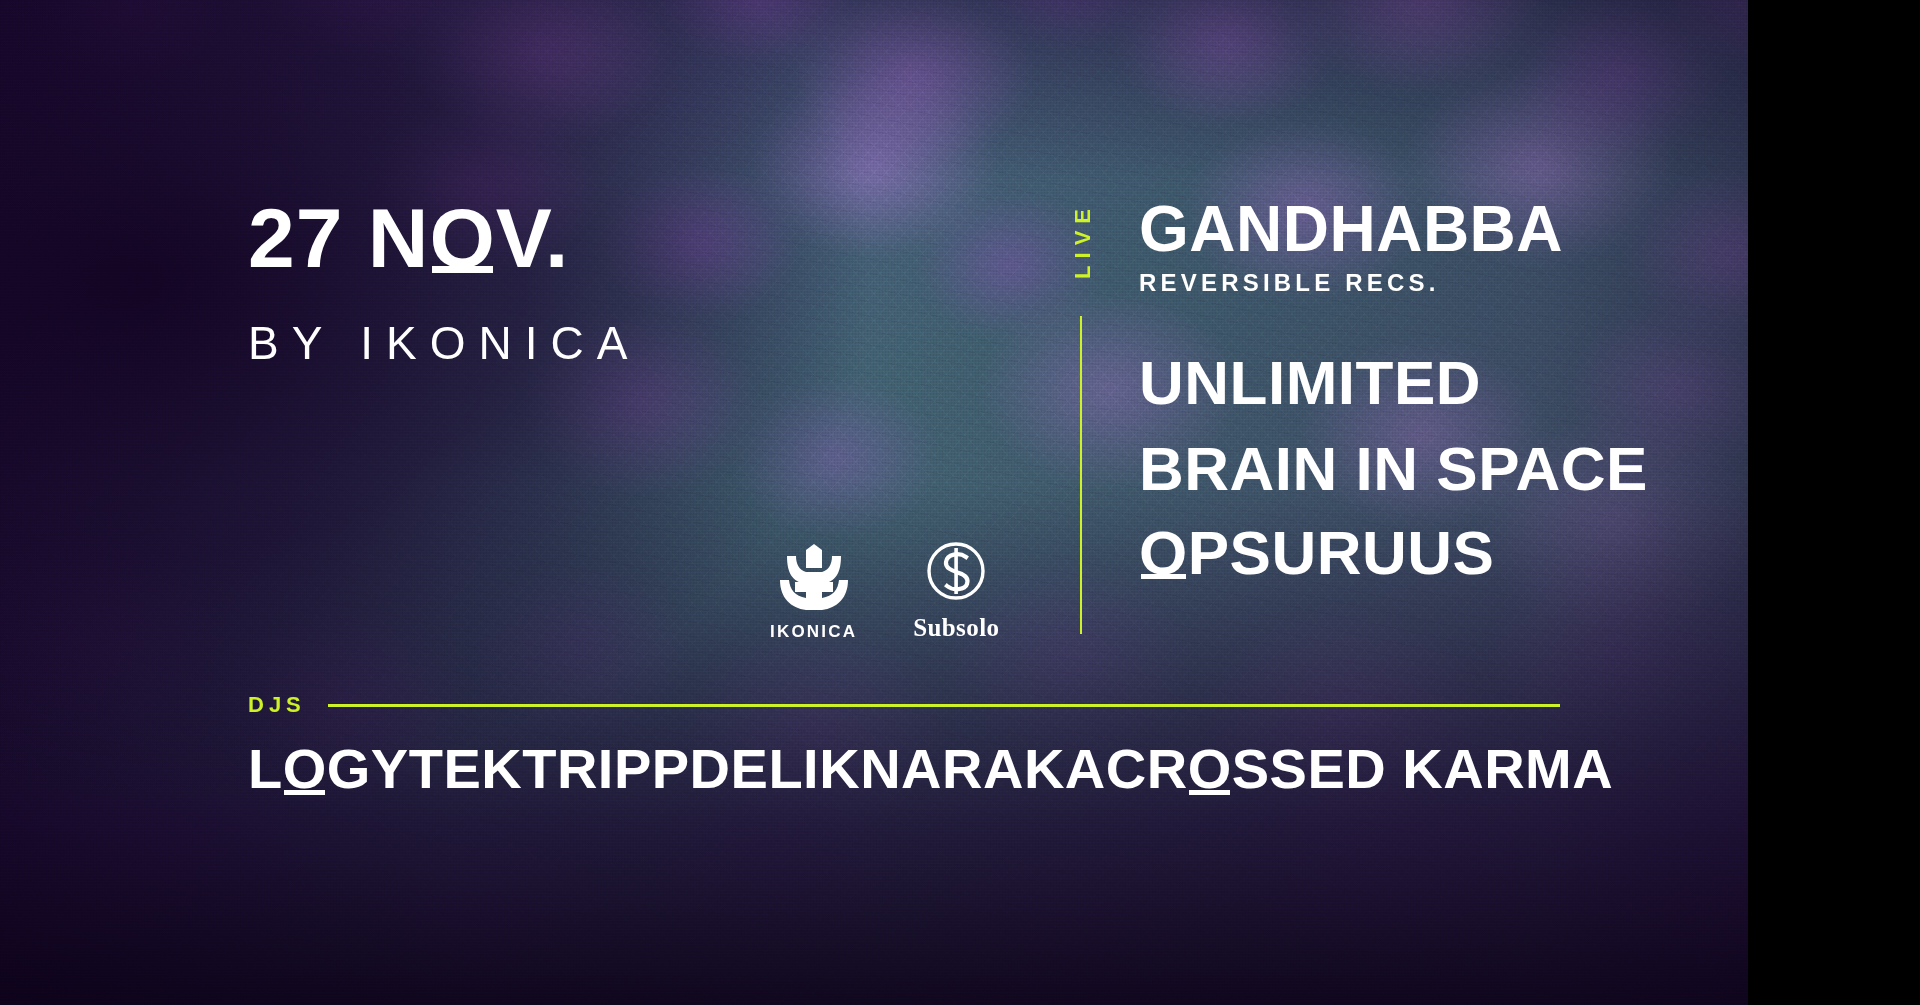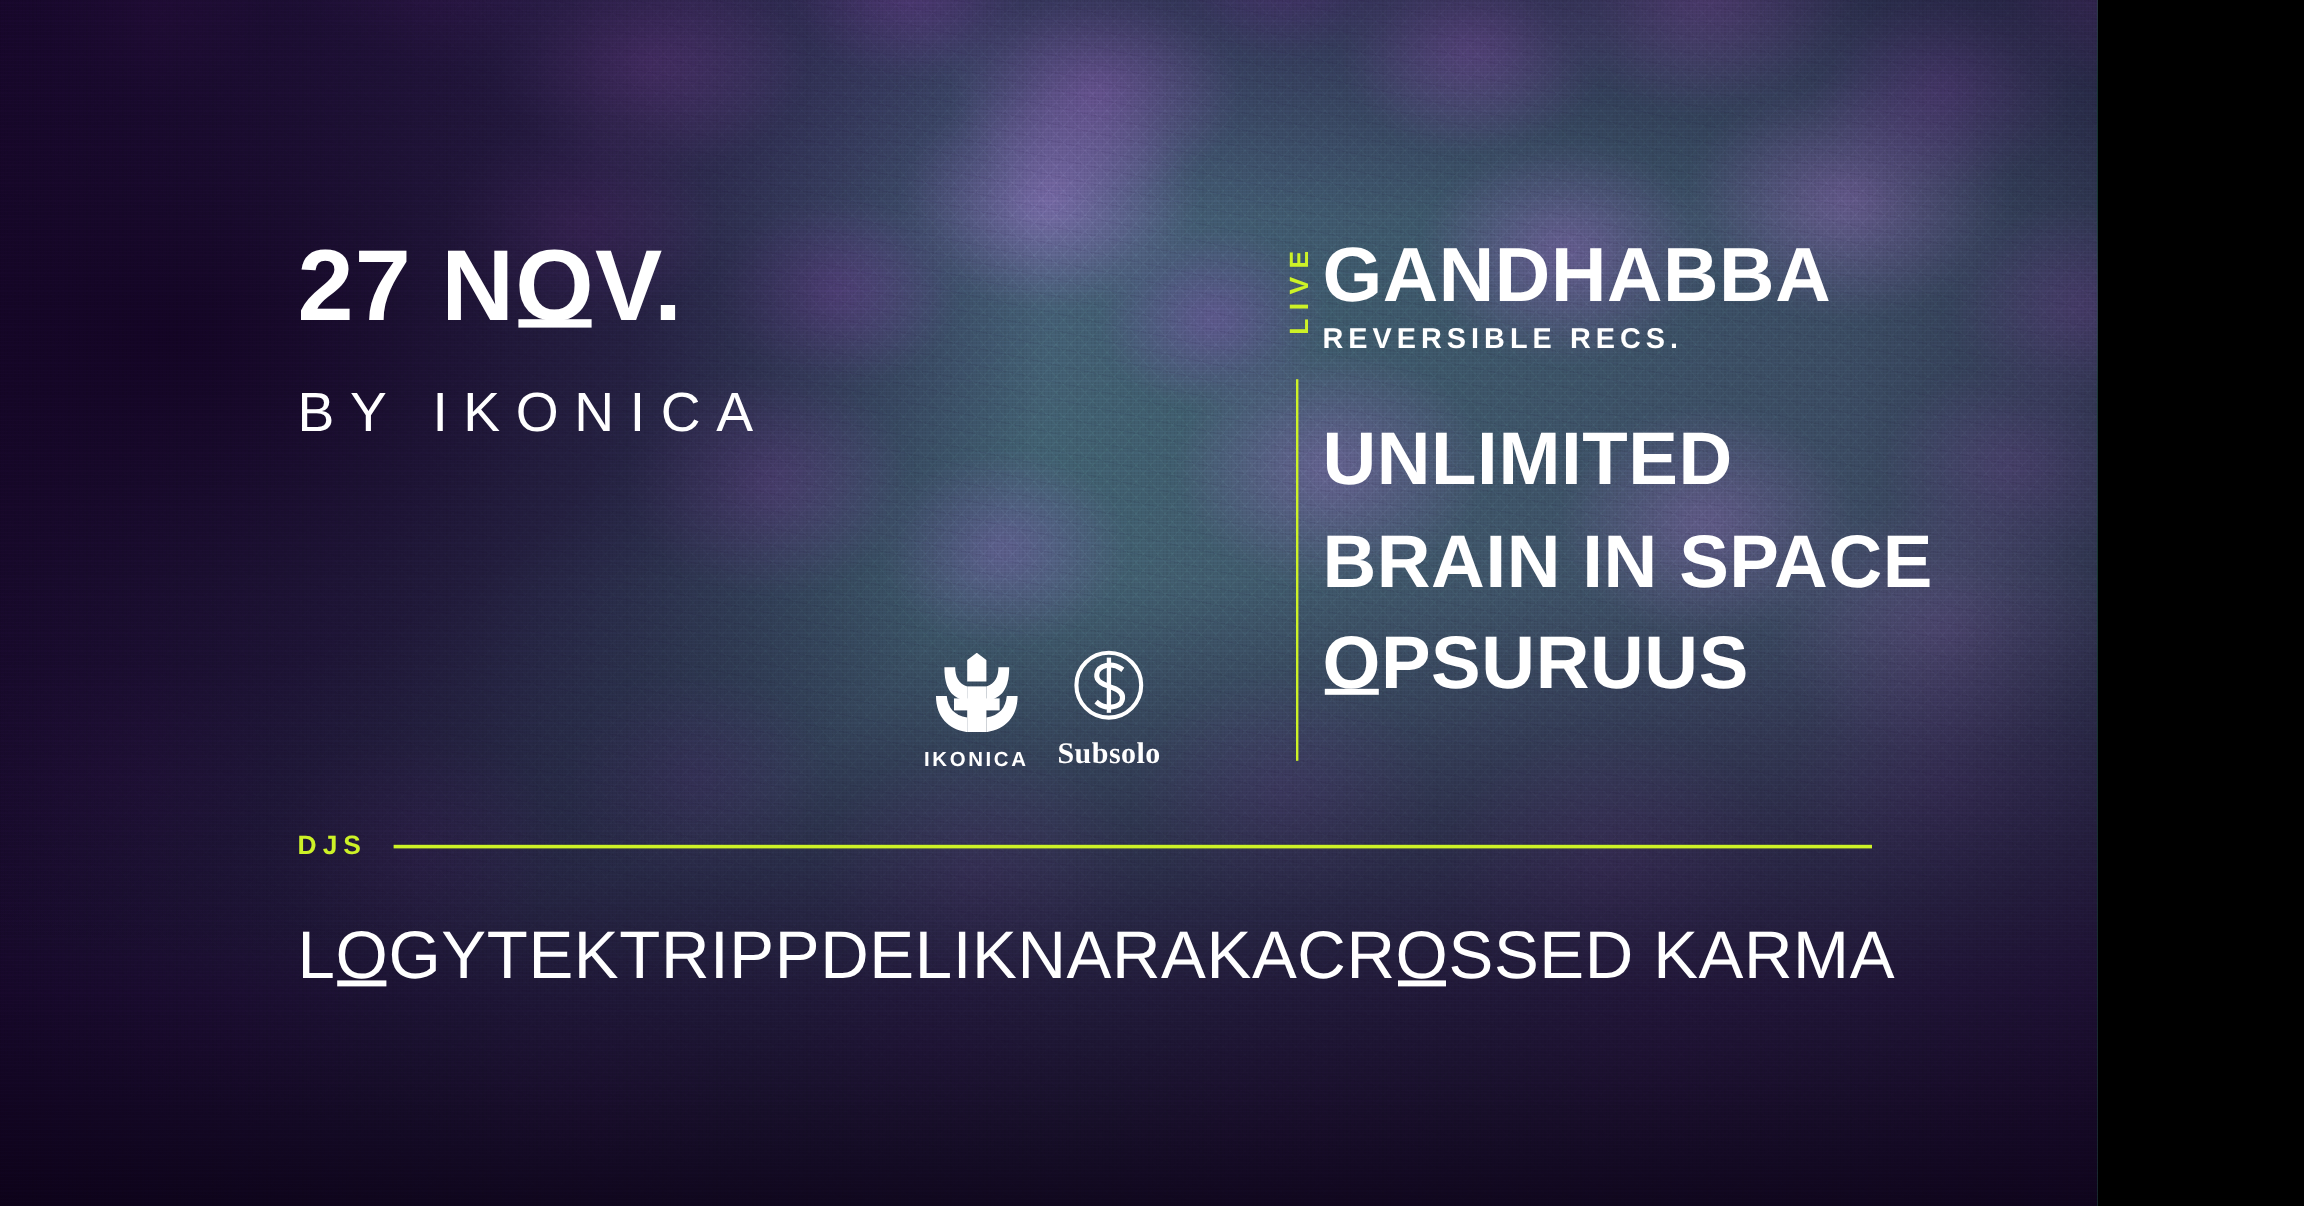--- a/index.html
+++ b/index.html
@@ -173,21 +173,21 @@
     white-space: nowrap;
   }
 
   
   .logos {
     position: absolute;
     left: 770px;
     top: 540px;
     display: flex;
     align-items: flex-end;
-    gap: 24px;
+    gap: 56px;
   }
   .logo-block {
     display: flex;
     flex-direction: column;
     align-items: center;
     gap: 8px;
   }
   .logo-mark { display: block; }
   .logo-word-ikonica {
     font-size: 17px;
@@ -225,21 +225,21 @@
     transform-origin: center;
   }
   .live-rule {
     position: absolute;
     left: 10px;
     top: 120px;
     width: 2px;
     height: 318px;
     background: #cdf227;
   }
-  .acts { margin-left: 32px; }
+  .acts { margin-left: 69px; }
   .act-name {
     font-size: 62px;
     font-weight: 700;
     color: #ffffff;
     letter-spacing: .5px;
     line-height: 1.04;
     text-transform: uppercase;
     white-space: nowrap;
   }
   .act-headline { font-size: 64px; }
@@ -284,26 +284,25 @@
     position: absolute;
     left: 248px;
     top: 736px;
     right: 188px;
     display: flex;
     align-items: baseline;
     justify-content: space-between;
   }
   .dj-name {
     font-size: 56px;
-    font-weight: 400;
+    font-weight: 700;
     color: #ffffff;
     letter-spacing: .5px;
     text-transform: uppercase;
     white-space: nowrap;
-    margin-top: 27px;
   }
 </style>
 </head>
 <body>
 
 <div id="poster">
 
   <div class="bg-layer">
     <div class="bg-blobs"></div>
     <div class="bg-mesh"></div>

